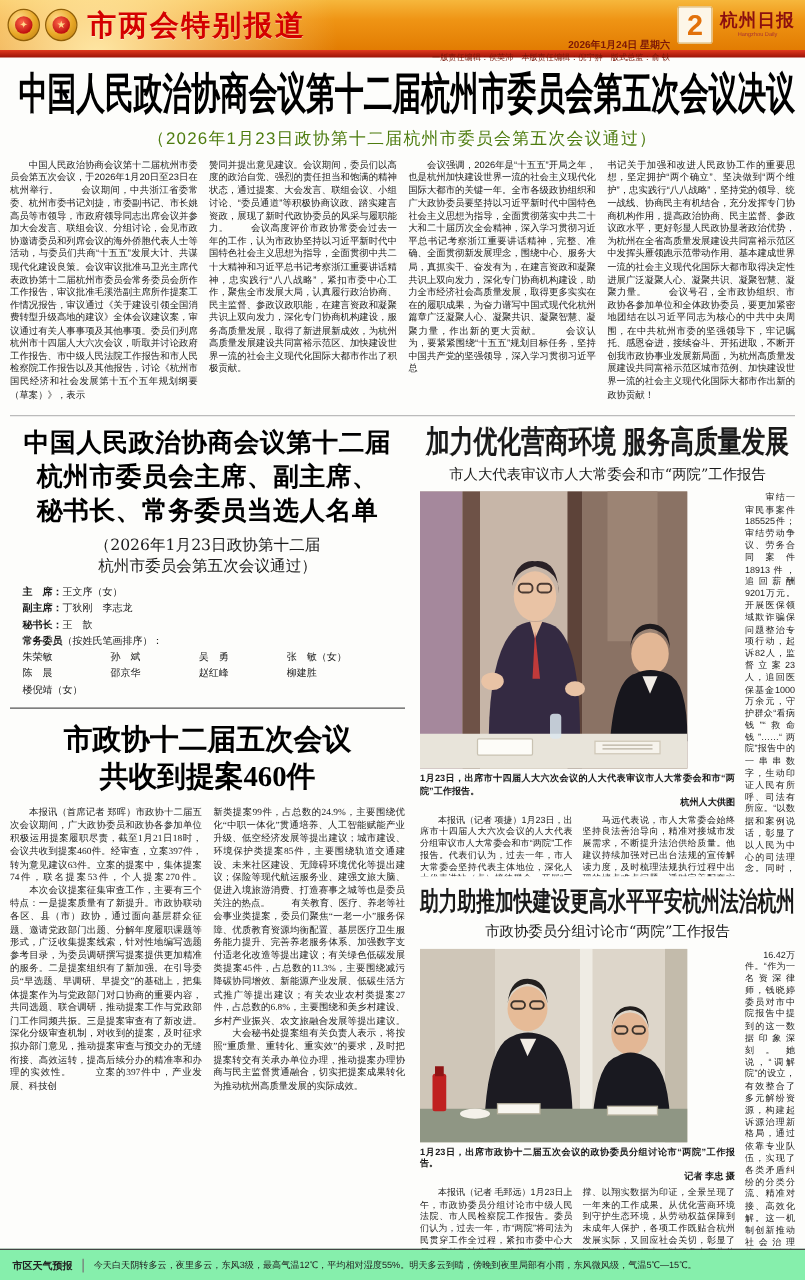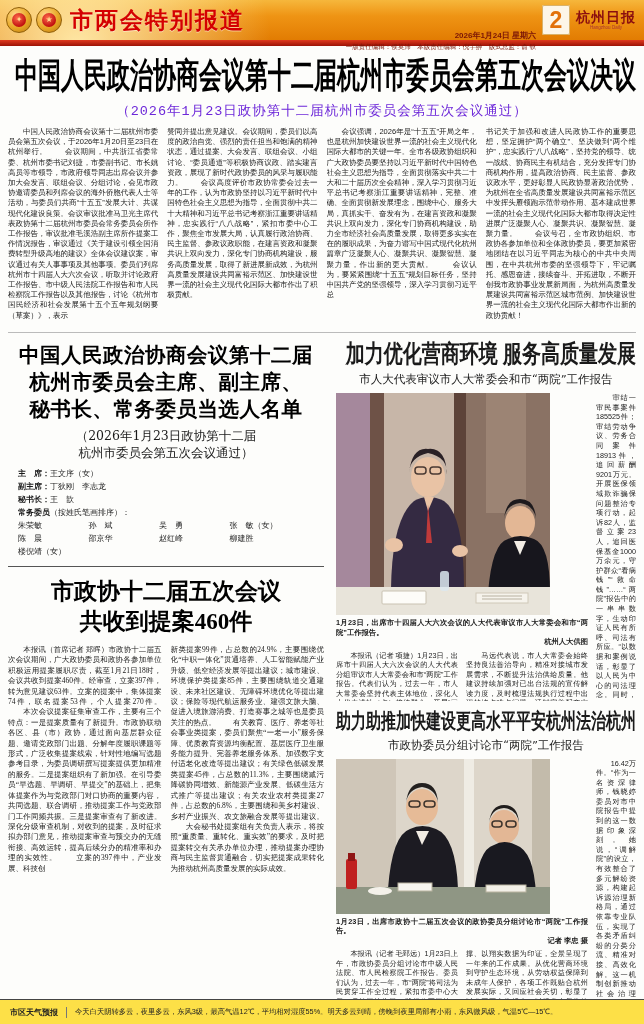--- a/index.html
+++ b/index.html
@@ -28,62 +28,62 @@
           justify-content:center;font-size:23px;font-weight:700;color:#e2710a;
           box-shadow:inset 0 0 0 1px #d9b26a;}
   .mast{color:#8b0f0f;text-align:center;line-height:1;padding-right:2px;}
   .mast-cn{font-family:"DejaVu Serif",serif;font-size:14px;font-weight:900;letter-spacing:1px;}
   .mast-en{font-size:4.5px;margin-top:2px;color:#a33;}
   .redbar{height:6px;background:linear-gradient(180deg,#e03a1e,#9c1206);}
   
   .main{padding:6px 8px 0 8px;}
   .lead-hl{height:46px;display:flex;align-items:center;justify-content:flex-end;overflow:visible;}
   .lead-hl span{font-size:23px;font-weight:900;white-space:nowrap;transform:scaleY(1.5);color:#000;}
-  .lead-sub{text-align:center;font-family:Liberation Mono, monospace;font-size:13.5px;color:#6d28d9;
+  .lead-sub{text-align:center;font-family:Liberation Sans, sans-serif;font-size:13.5px;color:#4d7c0f;
             margin:4px 0 7px 0;letter-spacing:1px;}
   .lead-body{display:flex;gap:9px;height:201px;overflow:hidden;border-bottom:1px solid #bbb;padding-bottom:4px;}
   .lead-col{flex:1;font-size:7.5px;line-height:10.2px;text-align:justify;overflow:hidden;}
   
   .zone{display:flex;gap:12px;margin-top:6px;}
   .zl{width:316px;flex:none;}
   .zr{flex:1;min-width:0;}
   
   .nm-hl{font-size:20.5px;font-weight:900;line-height:27px;text-align:center;letter-spacing:.5px;color:#000;margin-top:2px;}
   .nm-sub{text-align:center;font-family:"DejaVu Serif",serif;font-size:12.5px;line-height:17px;margin:5px 0 6px 0;}
   .nm-roles{font-size:8px;line-height:13px;padding:0 10px;}
   .nm-roles b{font-weight:700;}
   .nm-grid{display:grid;grid-template-columns:1fr 1fr 1fr 1.2fr;font-size:8px;line-height:13px;padding:0 10px;}
   
   .pp{border-top:1.5px solid #555;margin-top:8px;padding-top:10px;font-family:Liberation Serif, serif;}
   .pp-hl{text-align:center;font-size:23px;font-weight:900;line-height:30px;color:#000;margin-bottom:8px;}
   .pp-body{display:flex;gap:9px;height:372px;overflow:hidden;}
   .pp-col{flex:1;font-size:7.5px;line-height:10.4px;text-align:justify;overflow:hidden;}
   
-  .npc-hl,.cp-hl{display:flex;align-items:center;justify-content:flex-end;overflow:visible;}
+  .npc-hl,.cp-hl{display:flex;align-items:center;justify-content:center;overflow:visible;}
   .npc-hl{height:30px;}
   .npc-hl span{font-size:19px;font-weight:900;white-space:nowrap;transform:scaleY(1.3);}
   .npc-sub,.cp-sub{text-align:center;font-size:11.5px;font-family:"DejaVu Serif",serif;margin:3px 0 6px 0;}
   .art-row{display:flex;gap:8px;}
   .art-left{width:252px;flex:none;}
   .art-side{flex:1;font-size:7.2px;line-height:9.6px;text-align:justify;overflow:hidden;}
   .photo{display:block;width:214px;}
   .caption{font-size:7.3px;line-height:9.5px;font-weight:700;margin-top:3px;text-align:justify;}
   .credit{text-align:right;font-weight:700;}
   .under-cols{display:flex;gap:8px;margin-top:4px;overflow:hidden;}
   .under-col{flex:1;font-size:7.2px;line-height:9.6px;text-align:justify;overflow:hidden;}
   .npc .art-side{height:306px;}
   .npc .under-cols{height:50px;}
   .cp{margin-top:8px;}
   .cp-hl{height:26px;}
   .cp-hl span{font-size:15px;font-weight:900;white-space:nowrap;transform:scaleY(1.4);}
   .cp .art-side{height:258px;}
   .cp .under-cols{height:84px;}
   
   .foot{position:absolute;left:0;right:0;bottom:0;height:24px;border-top:1.5px solid #444;
-        display:flex;align-items:center;padding:0 10px;background:#fde047;}
+        display:flex;align-items:center;padding:0 10px;background:#86efac;}
   .foot-label{font-size:8px;font-weight:900;color:#222;padding-right:8px;border-right:1px solid #777;}
   .foot-text{font-size:7.3px;color:#222;padding-left:8px;}
 </style>
 </head>
 <body>
 
 <div class="page">
 
   <div class="hdr">
     <div class="hdr-emblems">

